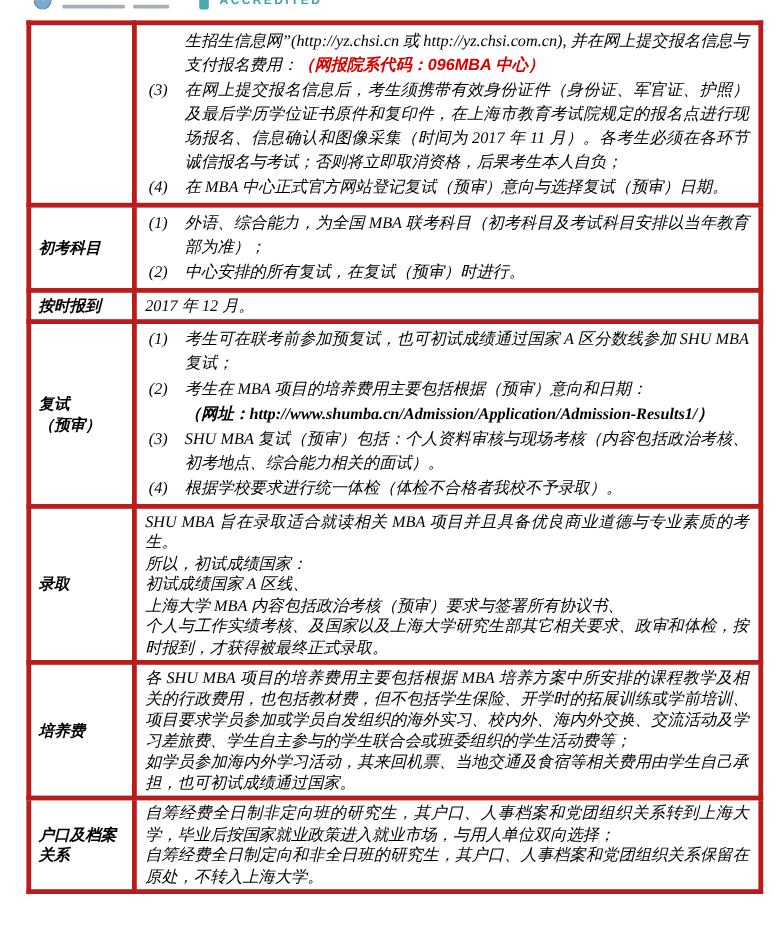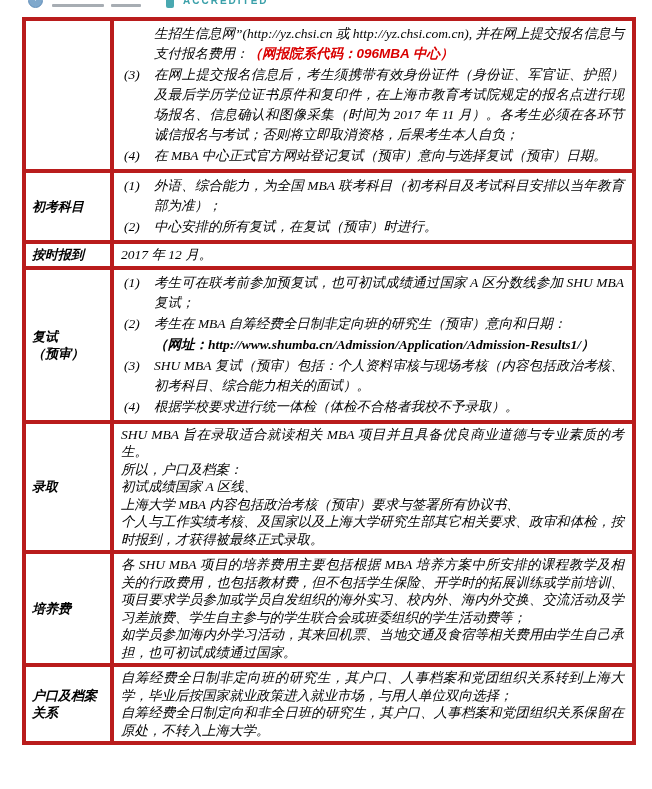--- a/index.html
+++ b/index.html
@@ -95,43 +95,43 @@
             <div>复试</div>
             <div>（预审）</div>
           </td>
           <td class="content-cell">
             <div class="item">
               <span class="num">(1)</span>
               <span class="itext"><span class="seg-normal">考生可在联考前参加预复试，也可初试成绩通过国家 A 区分数线参加 SHU MBA 复试；</span></span>
             </div>
             <div class="item">
               <span class="num">(2)</span>
-              <span class="itext"><span class="seg-normal">考生在 MBA 自筹经费全日制非定向班的研究生（预审）意向和日期：</span></span>
+              <span class="itext"><span class="seg-normal">考生在 MBA 项目的培养费用主要包括根据（预审）意向和日期：</span></span>
             </div>
             <div class="item">
               <span class="num"></span>
               <span class="itext"><span class="seg-bold">（网址：http://www.shumba.cn/Admission/Application/Admission-Results1/）</span></span>
             </div>
             <div class="item">
               <span class="num">(3)</span>
-              <span class="itext"><span class="seg-normal">SHU MBA 复试（预审）包括：个人资料审核与现场考核（内容包括政治考核、初考科目、综合能力相关的面试）。</span></span>
+              <span class="itext"><span class="seg-normal">SHU MBA 复试（预审）包括：个人资料审核与现场考核（内容包括政治考核、初考地点、综合能力相关的面试）。</span></span>
             </div>
             <div class="item">
               <span class="num">(4)</span>
               <span class="itext"><span class="seg-normal">根据学校要求进行统一体检（体检不合格者我校不予录取）。</span></span>
             </div>
           </td>
         </tr>
         <tr>
           <td class="label-cell">
             <div>录取</div>
           </td>
           <td class="content-cell">
             <div class="para"><span class="seg-normal">SHU MBA 旨在录取适合就读相关 MBA 项目并且具备优良商业道德与专业素质的考生。</span></div>
-            <div class="para"><span class="seg-normal">所以，户口及档案：</span></div>
+            <div class="para"><span class="seg-normal">所以，初试成绩国家：</span></div>
             <div class="para"><span class="seg-normal">初试成绩国家 A 区线、</span></div>
             <div class="para"><span class="seg-normal">上海大学 MBA 内容包括政治考核（预审）要求与签署所有协议书、</span></div>
             <div class="para"><span class="seg-normal">个人与工作实绩考核、及国家以及上海大学研究生部其它相关要求、政审和体检，按时报到，才获得被最终正式录取。</span></div>
           </td>
         </tr>
         <tr>
           <td class="label-cell">
             <div>培养费</div>
           </td>
           <td class="content-cell">

